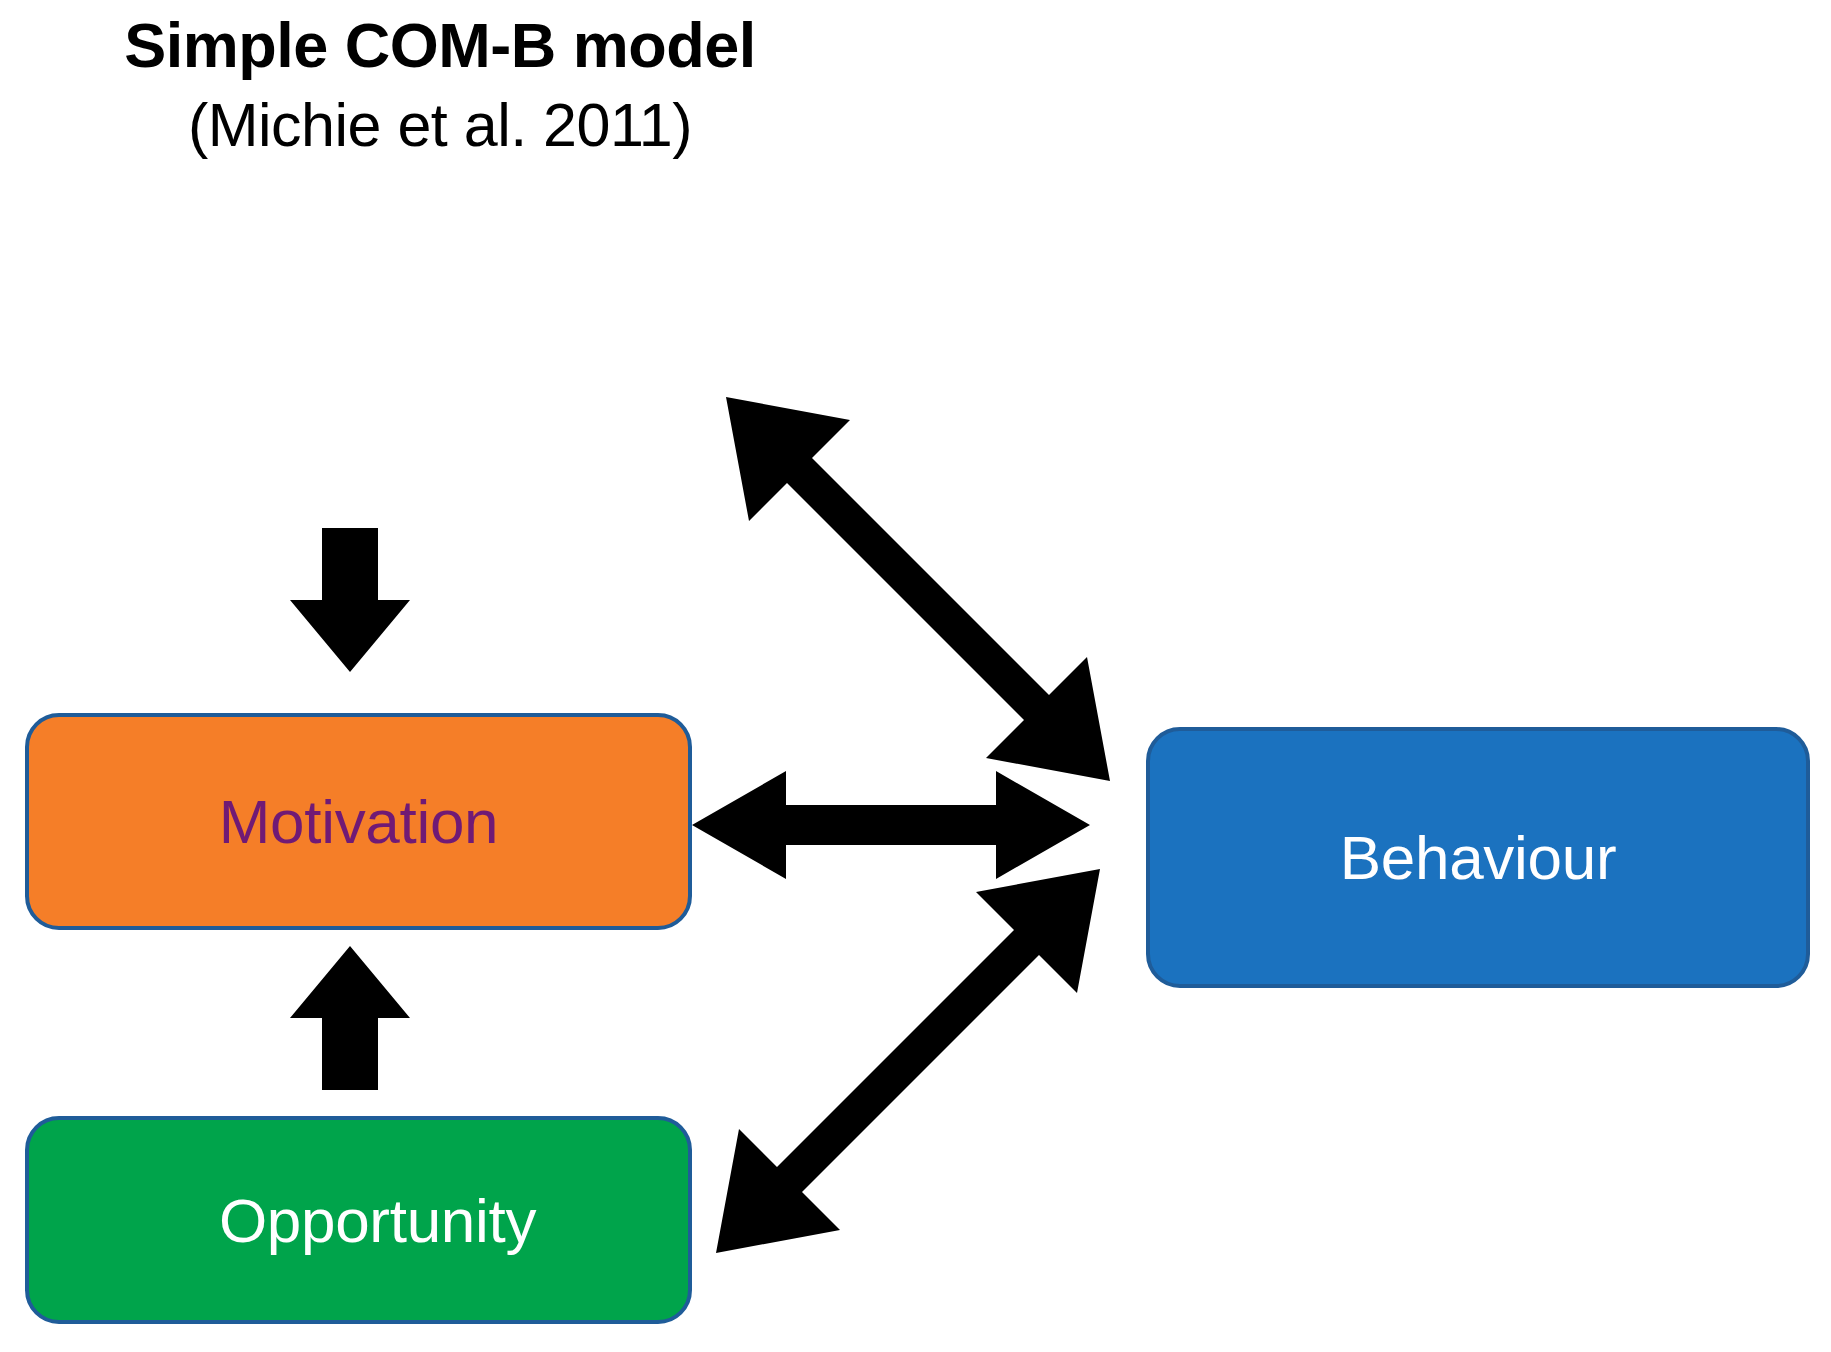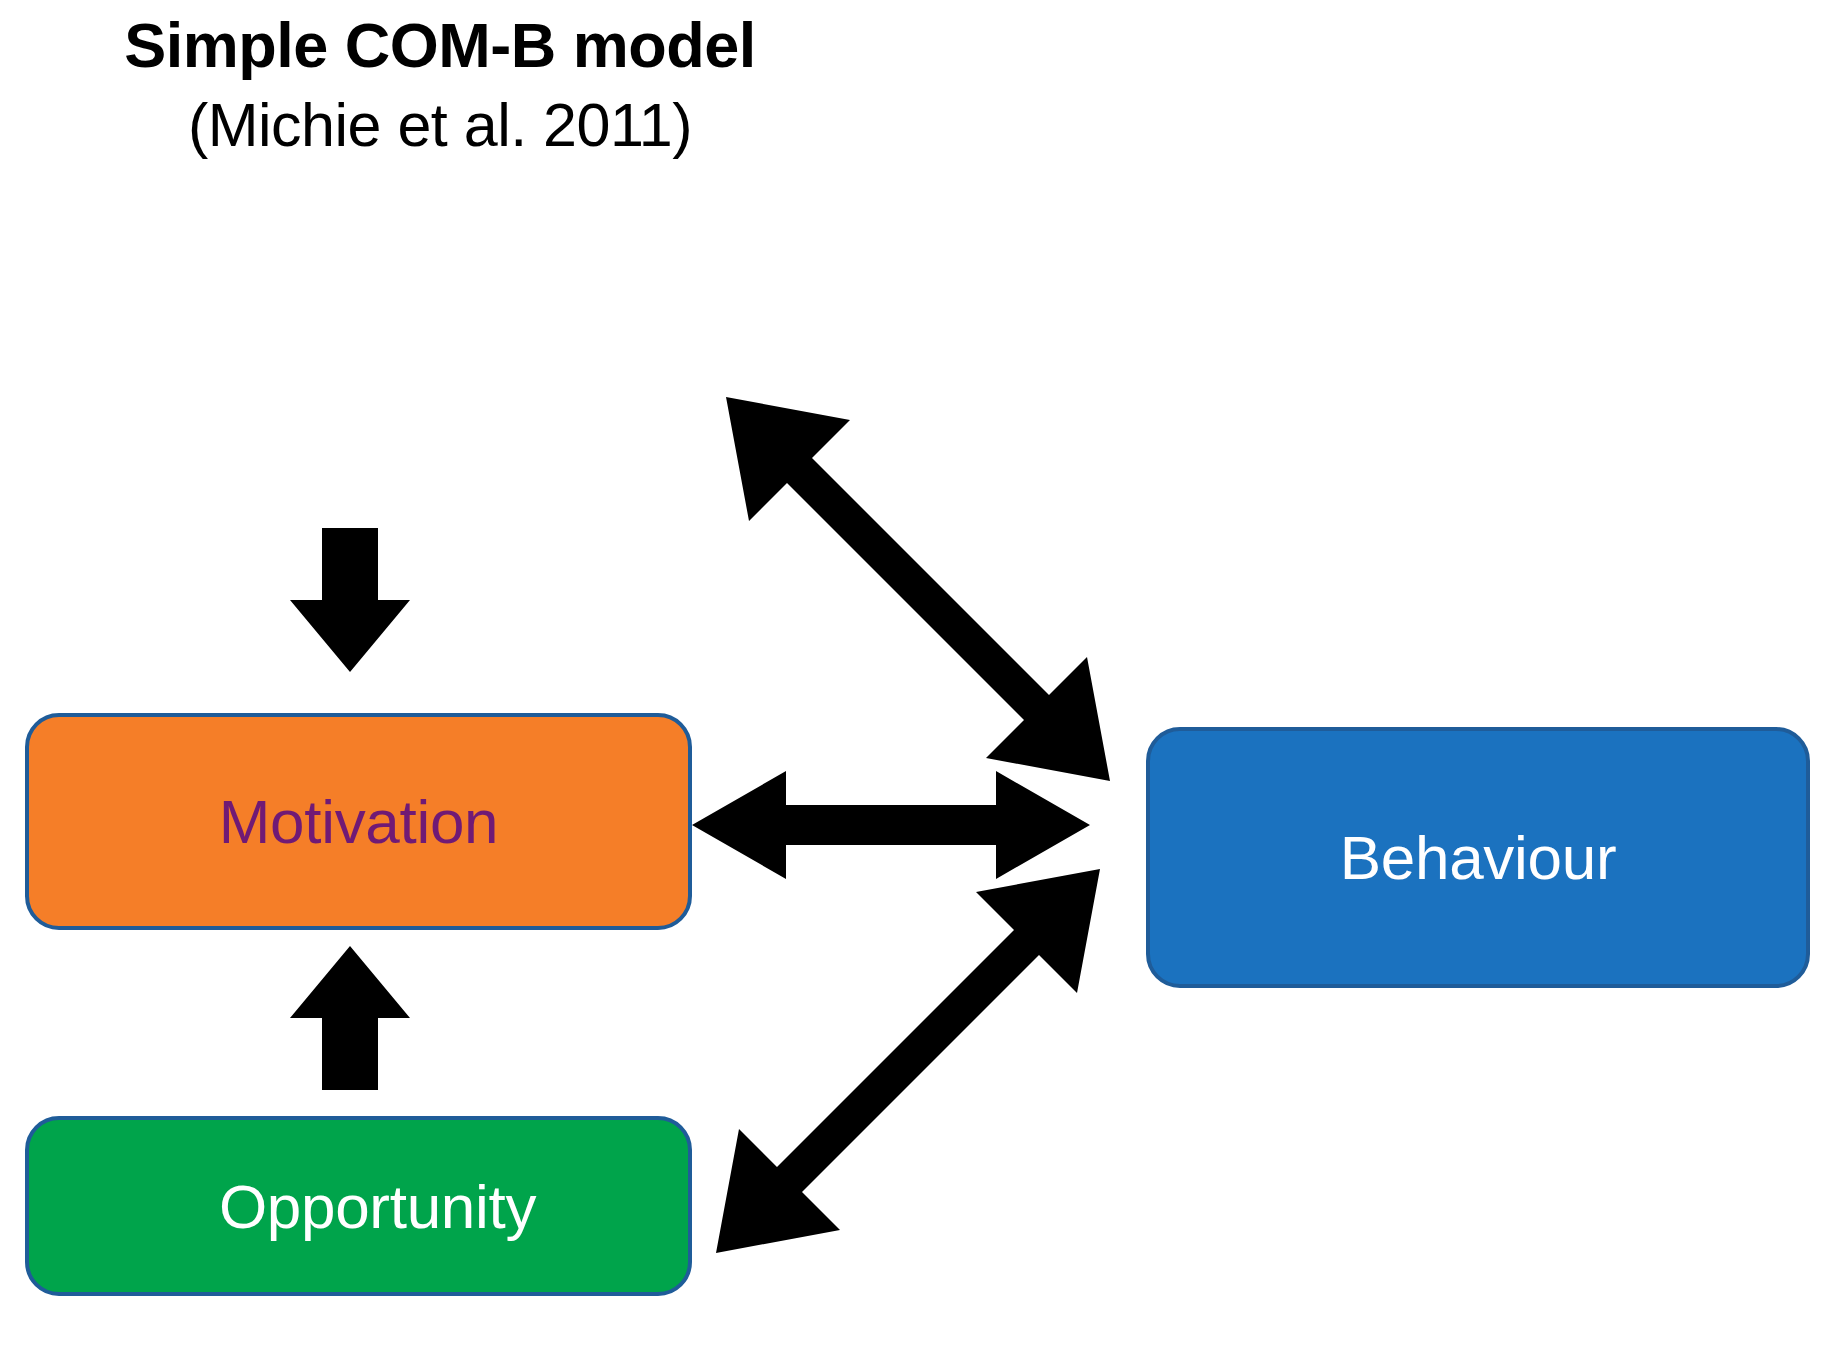--- a/index.html
+++ b/index.html
@@ -67,21 +67,21 @@
     width: 667px; height: 219px;
     background: #ED0000;
   }
   #node-motivation {
     left: 25px;  top: 713px;
     width: 667px; height: 217px;
     background: #F57E28;
   }
   #node-opportunity {
     left: 25px;  top: 1116px;
-    width: 667px; height: 180px;
+    width: 667px; height: 208px;
     background: #00A44B;
     padding-left: 38px;
   }
   #node-behaviour {
     left: 1146px; top: 727px;
     width: 664px;  height: 261px;
     background: #1B72BF;
   }
 
   

